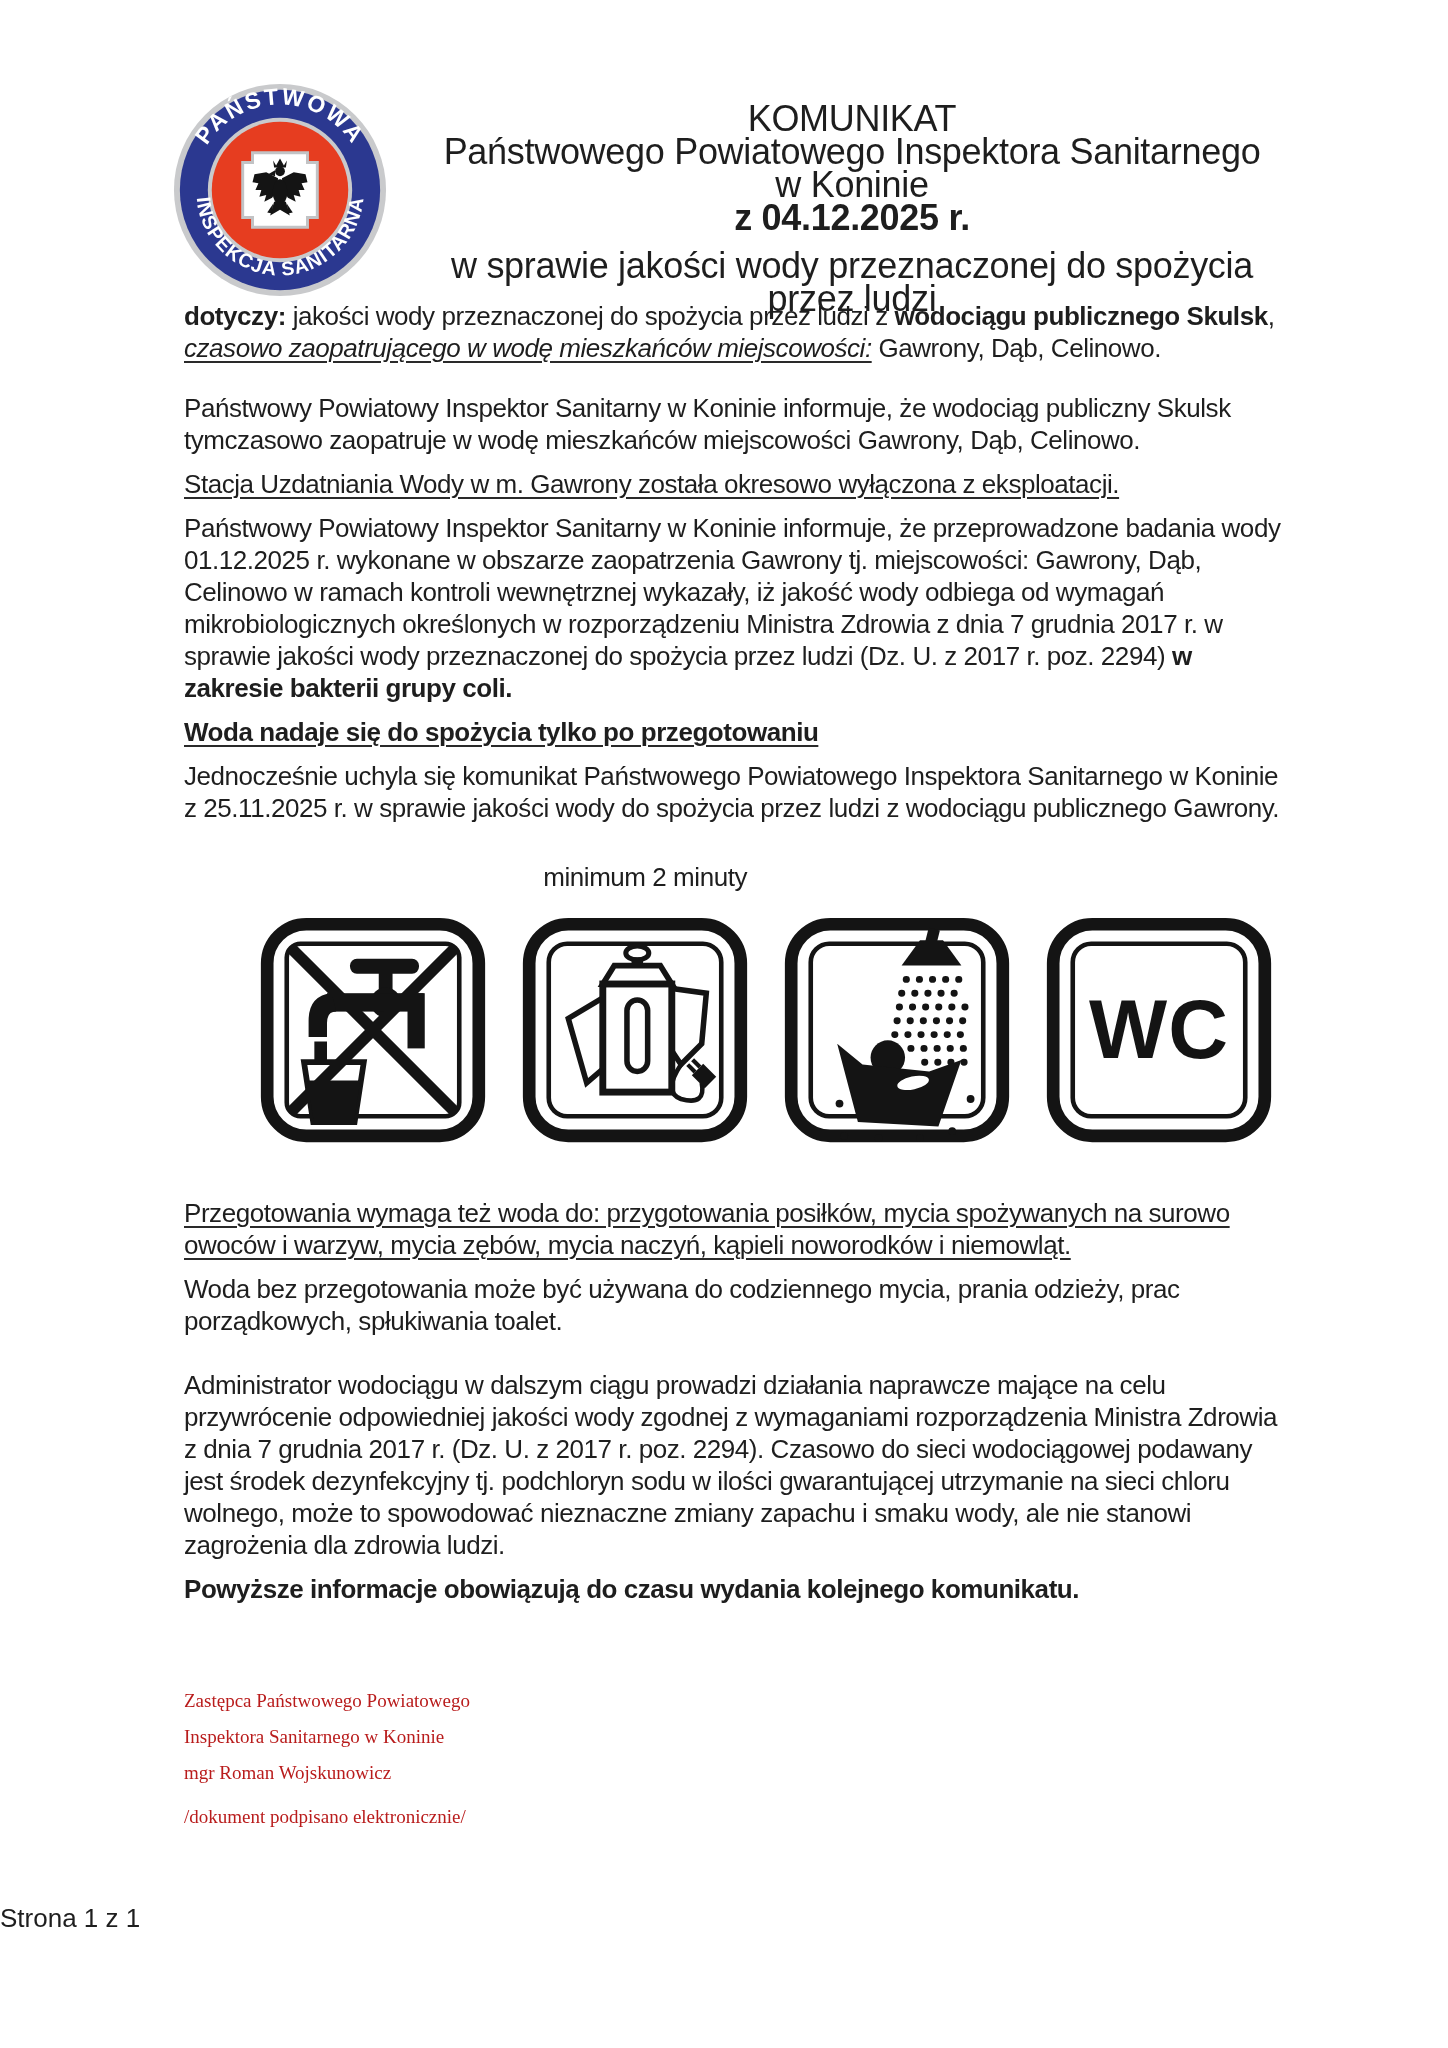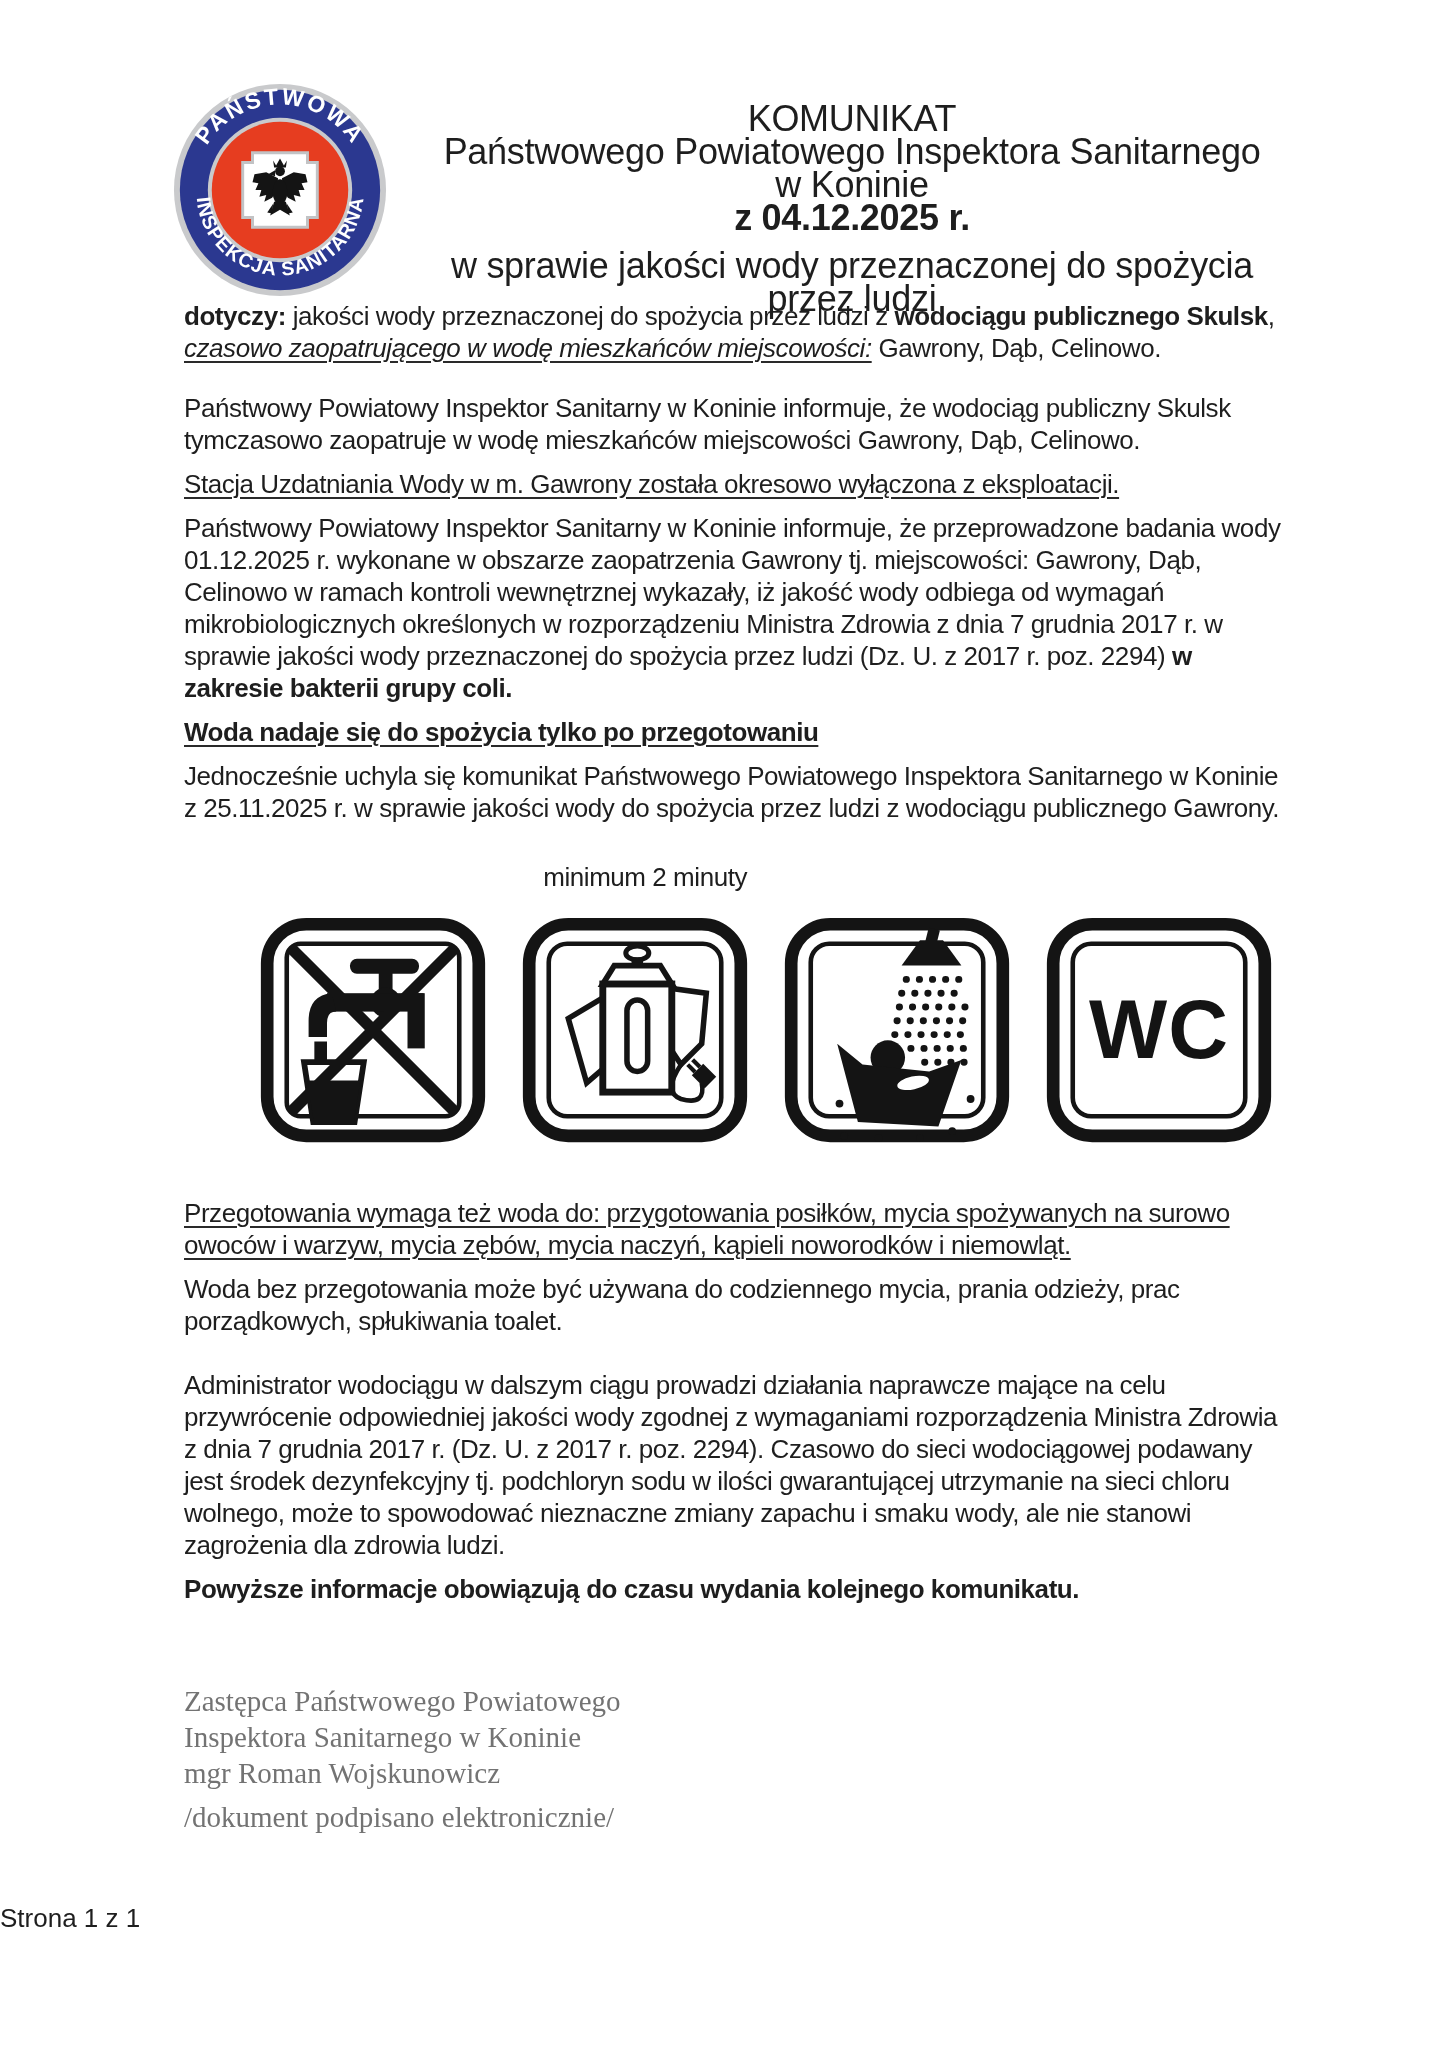--- a/index.html
+++ b/index.html
@@ -26,21 +26,21 @@
   .mb-md{margin-bottom:32px;}
   .b{font-weight:bold;}
   .i{font-style:italic;}
   .u{text-decoration:underline;text-decoration-thickness:2px;text-underline-offset:4px;text-decoration-color:#2a2a2a;}
   .caption{width:230px;margin:37px 0 22px 333px;text-align:right;}
   .icons-row{display:flex;justify-content:flex-end;width:1020px;margin-left:70px;gap:32px;}
   .icon{width:230px;height:230px;}
   .signature{
     margin-top:78px;
     font-family:"Liberation Serif","DejaVu Serif",serif;
-    font-size:29px;line-height:36px;letter-spacing:0;color:#737373;
+    font-size:19px;line-height:36px;letter-spacing:0;color:#b91c1c;
   }
   .sig-last{margin-top:8px;}
   .footer{position:absolute;left:0;top:1903px;width:100%;font-size:26px;}
 </style>
 </head>
 <body>
 
 <div class="page">
 
   <div class="logo-wrap">

